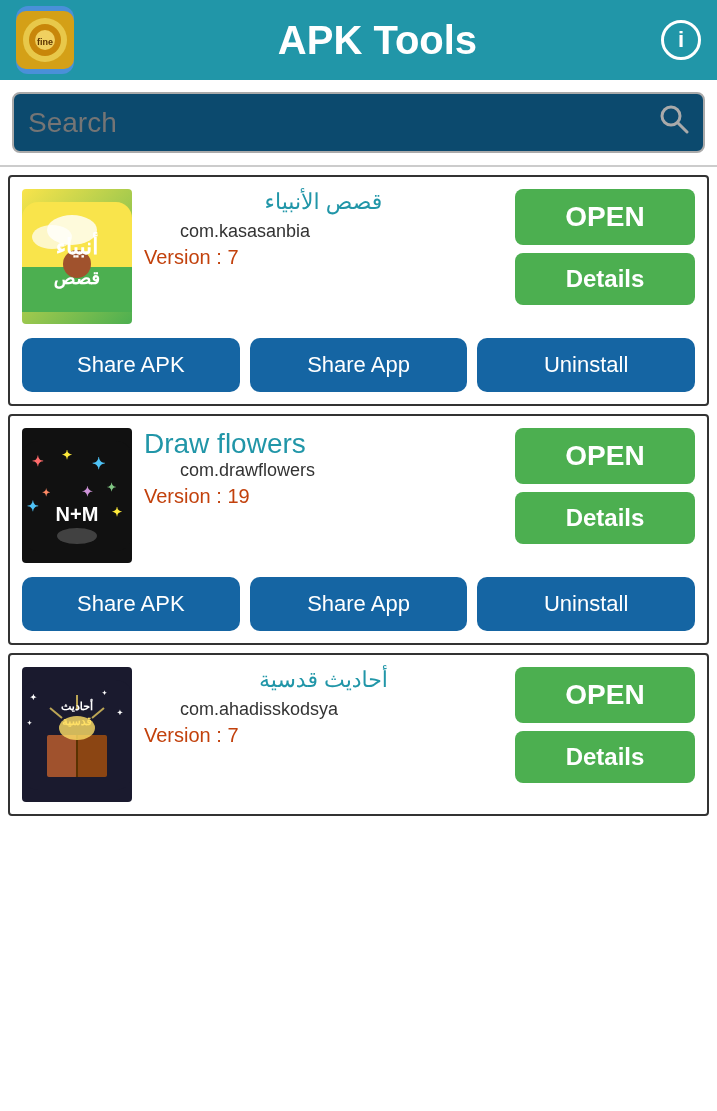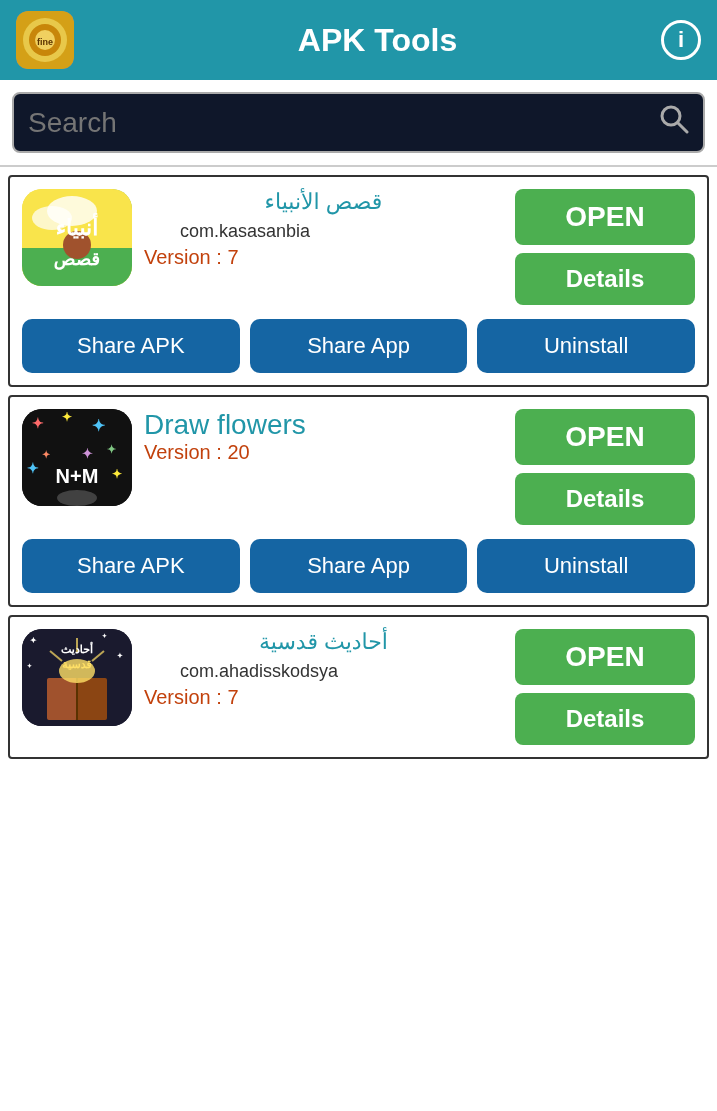--- a/index.html
+++ b/index.html
@@ -13,38 +13,38 @@
     
     .header {
       background: #2196a8;
       display: flex;
       align-items: center;
       padding: 8px 16px;
       height: 80px;
     }
     .header-logo {
       width: 58px;
-      height: 58px;
+      height: 68px;
       border-radius: 12px;
       background: #4a90d9;
       overflow: hidden;
       flex-shrink: 0;
       display: flex;
       align-items: center;
       justify-content: center;
     }
     .header-logo svg {
       width: 100%;
       height: 100%;
     }
     .header-title {
       flex: 1;
       text-align: center;
       color: white;
-      font-size: 32px;
+      font-size: 40px;
       font-weight: bold;
       padding-left: 20px;
     }
     .header-info {
       width: 40px;
       height: 40px;
       border-radius: 50%;
       border: 3px solid white;
       display: flex;
       align-items: center;
@@ -59,21 +59,21 @@
     .search-container {
       padding: 12px;
       border-bottom: 2px solid #ccc;
     }
     .search-box {
       display: flex;
       align-items: center;
       border: 2px solid #aaa;
       border-radius: 8px;
       padding: 10px 14px;
-      background: #0f172a;
+      background: #0c4a6e;
     }
     .search-input {
       flex: 1;
       border: none;
       outline: none;
       font-size: 28px;
       color: #999;
       background: transparent;
     }
     .search-icon-wrap {
@@ -91,22 +91,22 @@
     }
 
     .app-top {
       display: flex;
       align-items: flex-start;
       gap: 12px;
     }
 
     .app-icon {
       width: 110px;
-      height: 97px;
-      border-radius: 20px;
+      height: 135px;
+      border-radius: 4px;
       flex-shrink: 0;
       overflow: hidden;
       display: flex;
       align-items: center;
       justify-content: center;
       font-size: 14px;
       font-weight: bold;
     }
 
     .app-icon-1 {
@@ -263,21 +263,22 @@
         <text x="5" y="70" font-size="14" fill="#4fc3f7">✦</text>
         <text x="90" y="75" font-size="12" fill="#ffeb3b">✦</text>
 
         <text x="55" y="80" text-anchor="middle" font-size="20" fill="white" font-weight="bold">N+M</text>
 
         <ellipse cx="55" cy="95" rx="20" ry="8" fill="#555" opacity="0.7"></ellipse>
       </svg>
     </div>
     <div class="app-info">
       <div class="app-name-en">Draw flowers</div>
-      <div class="app-version">Version : 20</div>
+      <div class="app-package">com.drawflowers</div>
+      <div class="app-version">Version : 19</div>
     </div>
     <div class="app-buttons-right">
       <button class="btn-green">OPEN</button>
       <button class="btn-green" style="font-size:24px;">Details</button>
     </div>
   </div>
   <div class="app-bottom-buttons">
     <button class="btn-blue">Share APK</button>
     <button class="btn-blue">Share App</button>
     <button class="btn-blue">Uninstall</button>

